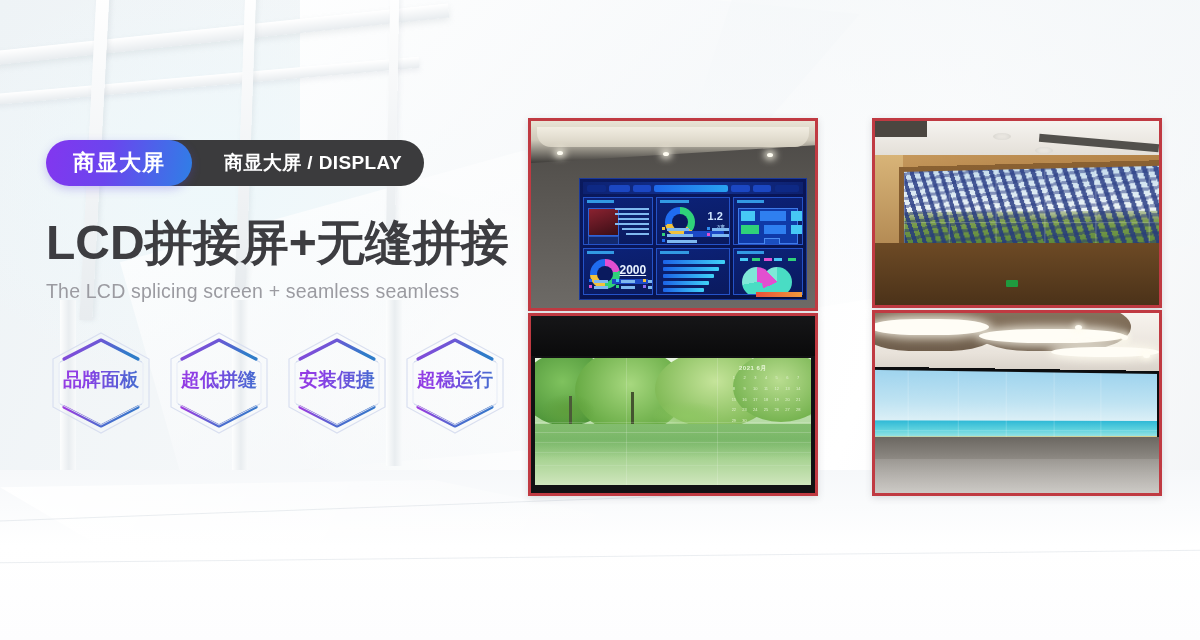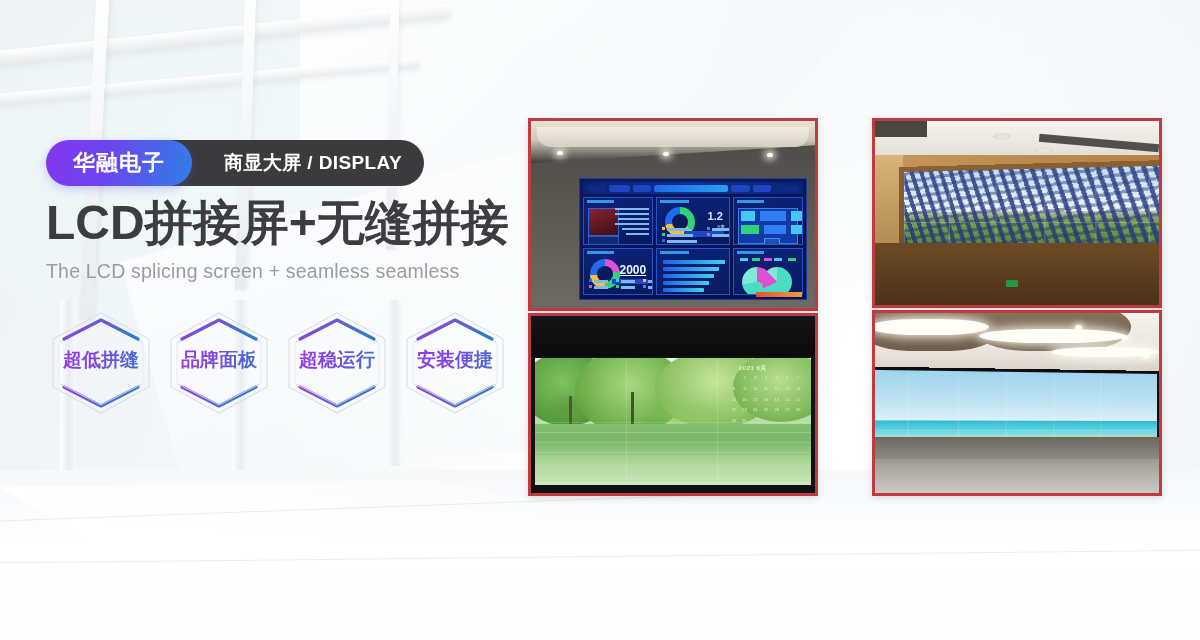--- a/index.html
+++ b/index.html
@@ -83,21 +83,21 @@
   .brand-pill{
     position:relative;z-index:2;height:46px;width:146px;
     display:flex;align-items:center;justify-content:center;
     border-radius:23px;
     background:linear-gradient(100deg,#8336ef 0%,#6b45ee 42%,#2f7fe6 100%);
     color:#fff;font-size:22px;font-weight:bold;letter-spacing:1px;
     box-shadow:0 3px 10px rgba(90,70,220,.28);
   }
 
   .title{
-    margin-top:12px;
+    margin-top:32px;
     font-size:48px;font-weight:bold;color:#3d3d41;
     letter-spacing:0px;line-height:1.05;white-space:nowrap;
   }
   .subtitle{
     margin-top:12px;
     font-size:19.5px;color:#9b9ba1;letter-spacing:.2px;white-space:nowrap;
   }
 
   
   .hexrow{margin-top:26px;display:flex;gap:8px;}
@@ -256,28 +256,46 @@
     <div class="floor-ln fl2"></div>
   </div>
 
   <div class="left">
 
     <div class="brand-row">
       <div class="brand-dark">
         <span>商显大屏 / DISPLAY</span>
       </div>
       <div class="brand-pill">
-        <span>华融电子</span>
+        <span>商显大屏</span>
       </div>
     </div>
 
     <div class="title">LCD拼接屏+无缝拼接</div>
     <div class="subtitle">The LCD splicing screen + seamless seamless</div>
 
     <div class="hexrow">
+
+      <div class="hexcell">
+        <svg class="hexsvg" width="110" height="108" viewBox="0 0 110 108">
+          <defs>
+            <linearGradient id="gA1" x1="0" y1="0" x2="1" y2="0.3">
+              <stop offset="0" stop-color="#a03ae0"></stop>
+                <stop offset="1" stop-color="#2f7cc9"></stop>
+            </linearGradient>
+          </defs>
+          <polygon points="55,4 103,30 103,78 55,104 7,78 7,30" fill="none" stroke="#d9dff0" stroke-width="1.2"></polygon>
+          <polygon points="55,11 97,34 97,74 55,97 13,74 13,34" fill="none" stroke="#e6ebf6" stroke-width="1"></polygon>
+          <polyline points="14,33 55,12 96,33" fill="none" stroke="#cfd9ee" stroke-width="1"></polyline>
+          <polyline points="18,30 55,11 92,30" fill="none" stroke="url(#gA1)" stroke-width="3.2" stroke-linecap="round" stroke-linejoin="round"></polyline>
+          <polyline points="18,78 55,97 92,78" fill="none" stroke="url(#gA1)" stroke-width="3.2" stroke-linecap="round" stroke-linejoin="round"></polyline>
+          <polyline points="14,75 55,96 96,75" fill="none" stroke="#cfd9ee" stroke-width="1"></polyline>
+        </svg>
+        <div class="hexlabel">品牌面板</div>
+      </div>
 
       <div class="hexcell">
         <svg class="hexsvg" width="110" height="108" viewBox="0 0 110 108">
           <defs>
             <linearGradient id="gA0" x1="0" y1="0" x2="1" y2="0.3">
               <stop offset="0" stop-color="#a03ae0"></stop>
                 <stop offset="1" stop-color="#2f7cc9"></stop>
             </linearGradient>
           </defs>
           <polygon points="55,4 103,30 103,78 55,104 7,78 7,30" fill="none" stroke="#d9dff0" stroke-width="1.2"></polygon>
@@ -286,69 +304,51 @@
           <polyline points="18,30 55,11 92,30" fill="none" stroke="url(#gA0)" stroke-width="3.2" stroke-linecap="round" stroke-linejoin="round"></polyline>
           <polyline points="18,78 55,97 92,78" fill="none" stroke="url(#gA0)" stroke-width="3.2" stroke-linecap="round" stroke-linejoin="round"></polyline>
           <polyline points="14,75 55,96 96,75" fill="none" stroke="#cfd9ee" stroke-width="1"></polyline>
         </svg>
         <div class="hexlabel">超低拼缝</div>
       </div>
 
       <div class="hexcell">
         <svg class="hexsvg" width="110" height="108" viewBox="0 0 110 108">
           <defs>
-            <linearGradient id="gA1" x1="0" y1="0" x2="1" y2="0.3">
+            <linearGradient id="gA3" x1="0" y1="0" x2="1" y2="0.3">
               <stop offset="0" stop-color="#a03ae0"></stop>
                 <stop offset="1" stop-color="#2f7cc9"></stop>
             </linearGradient>
           </defs>
           <polygon points="55,4 103,30 103,78 55,104 7,78 7,30" fill="none" stroke="#d9dff0" stroke-width="1.2"></polygon>
           <polygon points="55,11 97,34 97,74 55,97 13,74 13,34" fill="none" stroke="#e6ebf6" stroke-width="1"></polygon>
           <polyline points="14,33 55,12 96,33" fill="none" stroke="#cfd9ee" stroke-width="1"></polyline>
-          <polyline points="18,30 55,11 92,30" fill="none" stroke="url(#gA1)" stroke-width="3.2" stroke-linecap="round" stroke-linejoin="round"></polyline>
-          <polyline points="18,78 55,97 92,78" fill="none" stroke="url(#gA1)" stroke-width="3.2" stroke-linecap="round" stroke-linejoin="round"></polyline>
+          <polyline points="18,30 55,11 92,30" fill="none" stroke="url(#gA3)" stroke-width="3.2" stroke-linecap="round" stroke-linejoin="round"></polyline>
+          <polyline points="18,78 55,97 92,78" fill="none" stroke="url(#gA3)" stroke-width="3.2" stroke-linecap="round" stroke-linejoin="round"></polyline>
           <polyline points="14,75 55,96 96,75" fill="none" stroke="#cfd9ee" stroke-width="1"></polyline>
         </svg>
-        <div class="hexlabel">品牌面板</div>
+        <div class="hexlabel">安装便捷</div>
       </div>
 
       <div class="hexcell">
         <svg class="hexsvg" width="110" height="108" viewBox="0 0 110 108">
           <defs>
             <linearGradient id="gA2" x1="0" y1="0" x2="1" y2="0.3">
               <stop offset="0" stop-color="#a03ae0"></stop>
                 <stop offset="1" stop-color="#2f7cc9"></stop>
             </linearGradient>
           </defs>
           <polygon points="55,4 103,30 103,78 55,104 7,78 7,30" fill="none" stroke="#d9dff0" stroke-width="1.2"></polygon>
           <polygon points="55,11 97,34 97,74 55,97 13,74 13,34" fill="none" stroke="#e6ebf6" stroke-width="1"></polygon>
           <polyline points="14,33 55,12 96,33" fill="none" stroke="#cfd9ee" stroke-width="1"></polyline>
           <polyline points="18,30 55,11 92,30" fill="none" stroke="url(#gA2)" stroke-width="3.2" stroke-linecap="round" stroke-linejoin="round"></polyline>
           <polyline points="18,78 55,97 92,78" fill="none" stroke="url(#gA2)" stroke-width="3.2" stroke-linecap="round" stroke-linejoin="round"></polyline>
           <polyline points="14,75 55,96 96,75" fill="none" stroke="#cfd9ee" stroke-width="1"></polyline>
         </svg>
         <div class="hexlabel">超稳运行</div>
-      </div>
-
-      <div class="hexcell">
-        <svg class="hexsvg" width="110" height="108" viewBox="0 0 110 108">
-          <defs>
-            <linearGradient id="gA3" x1="0" y1="0" x2="1" y2="0.3">
-              <stop offset="0" stop-color="#a03ae0"></stop>
-                <stop offset="1" stop-color="#2f7cc9"></stop>
-            </linearGradient>
-          </defs>
-          <polygon points="55,4 103,30 103,78 55,104 7,78 7,30" fill="none" stroke="#d9dff0" stroke-width="1.2"></polygon>
-          <polygon points="55,11 97,34 97,74 55,97 13,74 13,34" fill="none" stroke="#e6ebf6" stroke-width="1"></polygon>
-          <polyline points="14,33 55,12 96,33" fill="none" stroke="#cfd9ee" stroke-width="1"></polyline>
-          <polyline points="18,30 55,11 92,30" fill="none" stroke="url(#gA3)" stroke-width="3.2" stroke-linecap="round" stroke-linejoin="round"></polyline>
-          <polyline points="18,78 55,97 92,78" fill="none" stroke="url(#gA3)" stroke-width="3.2" stroke-linecap="round" stroke-linejoin="round"></polyline>
-          <polyline points="14,75 55,96 96,75" fill="none" stroke="#cfd9ee" stroke-width="1"></polyline>
-        </svg>
-        <div class="hexlabel">安装便捷</div>
       </div>
 
     </div>
   </div>
 
   <div class="photos">
 
     <div class="ph ph1">
       <div class="inner">
         <div class="p1-room"></div>

